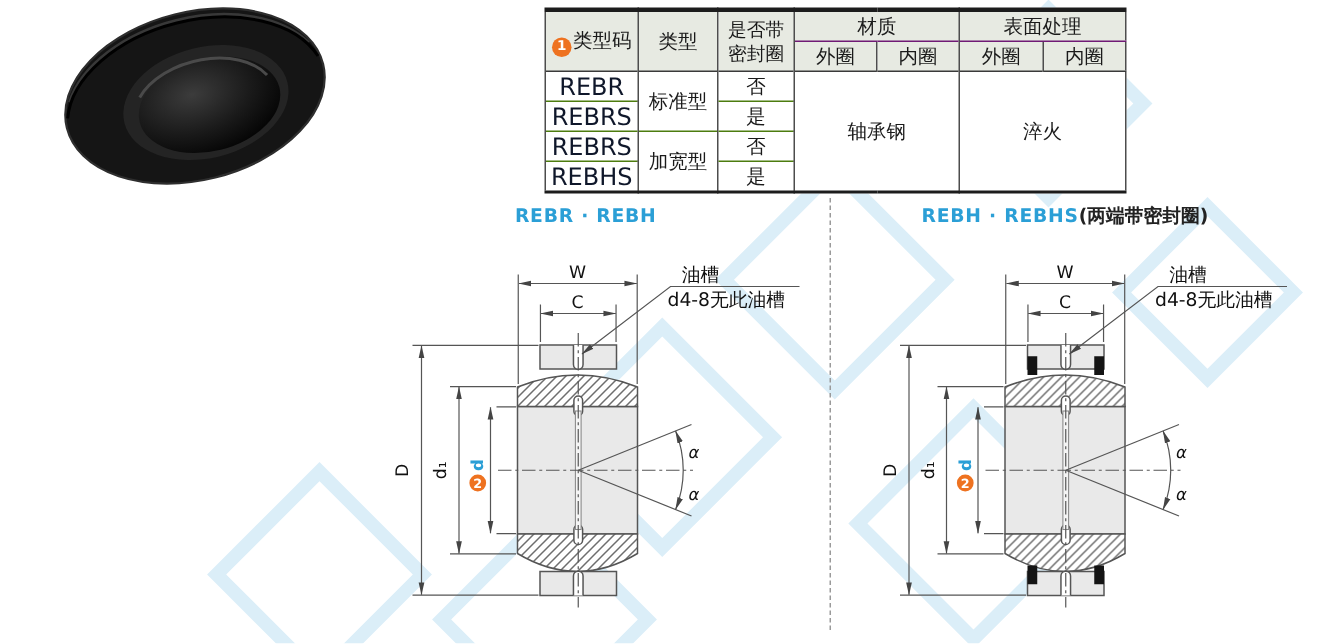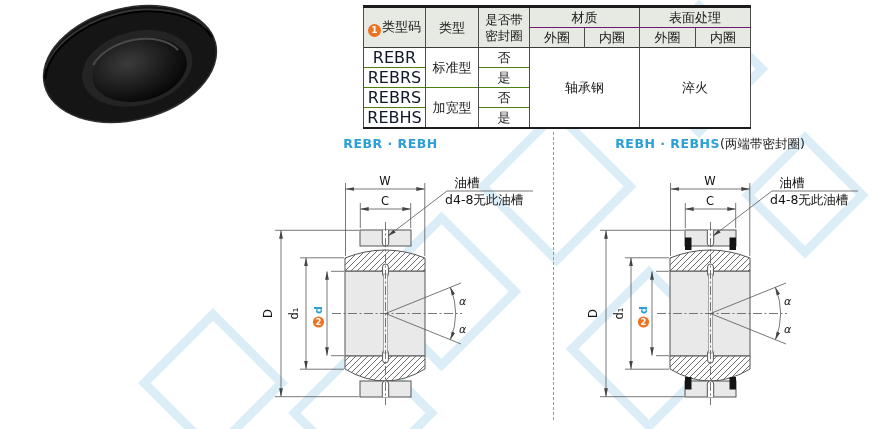--- a/index.html
+++ b/index.html
@@ -22,21 +22,21 @@
   #spec tr.subhead th{border-top:1px solid #701a75;}
   #spec tbody tr:first-child td{border-top:1.5px solid #3a3a3a;}
   .code{color:#0f172a;font-weight:bold;font-size:16px;cursor:pointer;}
   .badge{display:inline-block;width:13px;height:13px;line-height:13px;border-radius:50%;
          background:#ee7220;color:#fff;font-size:9px;font-weight:bold;text-align:center;
          vertical-align:-2px;margin-right:1px;}
   .twoline{line-height:16px;font-size:12.5px;margin-top:30px;}
   
   .dtitle{position:absolute;top:136px;z-index:1;font-size:12.5px;font-weight:bold;
           color:#2b9fd6;text-align:center;letter-spacing:.5px;}
-  .dtitle .note{color:#222;font-weight:normal;letter-spacing:0;}
+  .dtitle .note{color:#222;font-weight:bold;letter-spacing:0;}
   #divider{position:absolute;left:553px;top:132px;height:288px;width:0;z-index:1;
            border-left:1px dashed #9a9a9a;}
   .diagram{position:absolute;top:170px;z-index:1;}
 </style>
 </head>
 <body>
 
 <div id="canvas">
 
   <div class="wm" style="left:650px;top:20px;width:80px;height:80px;"></div>

